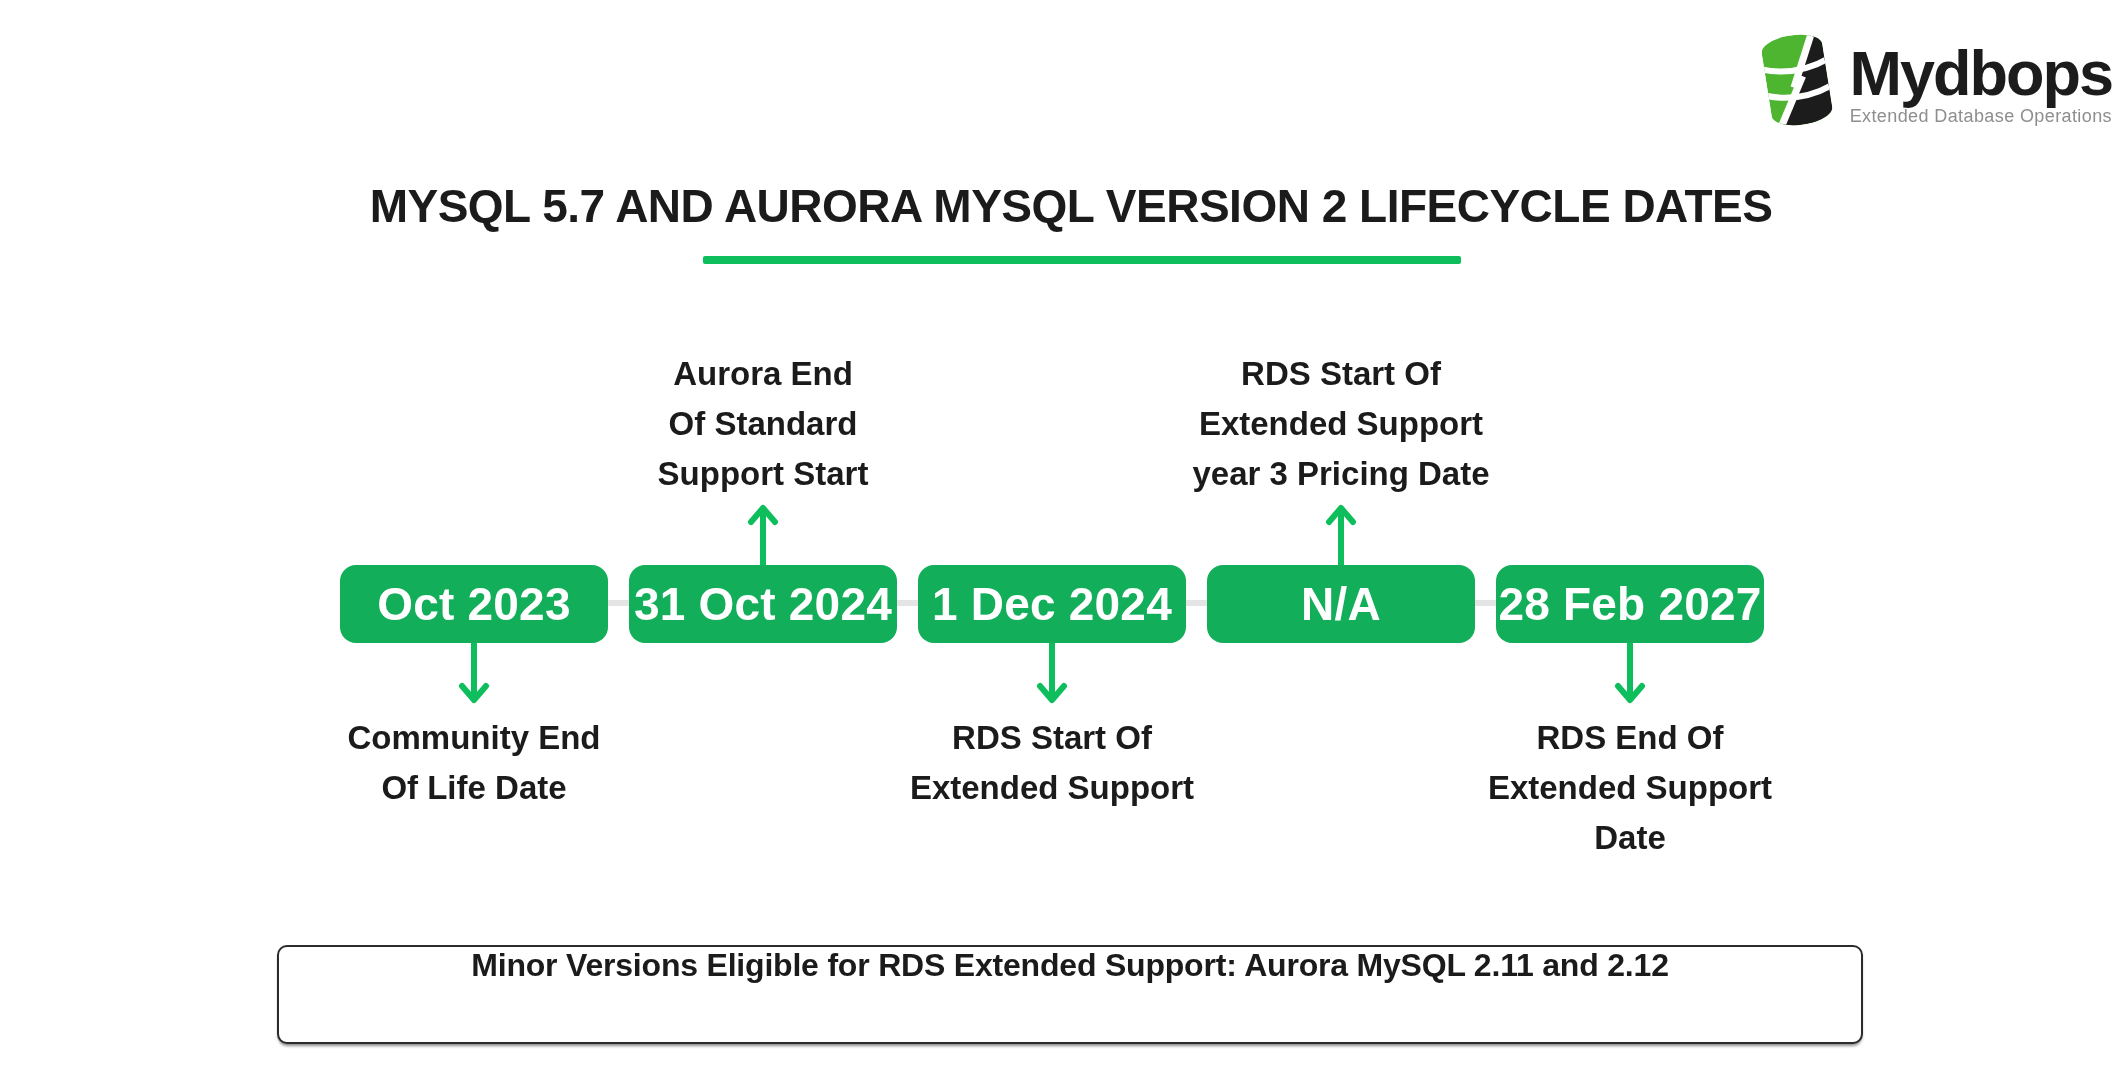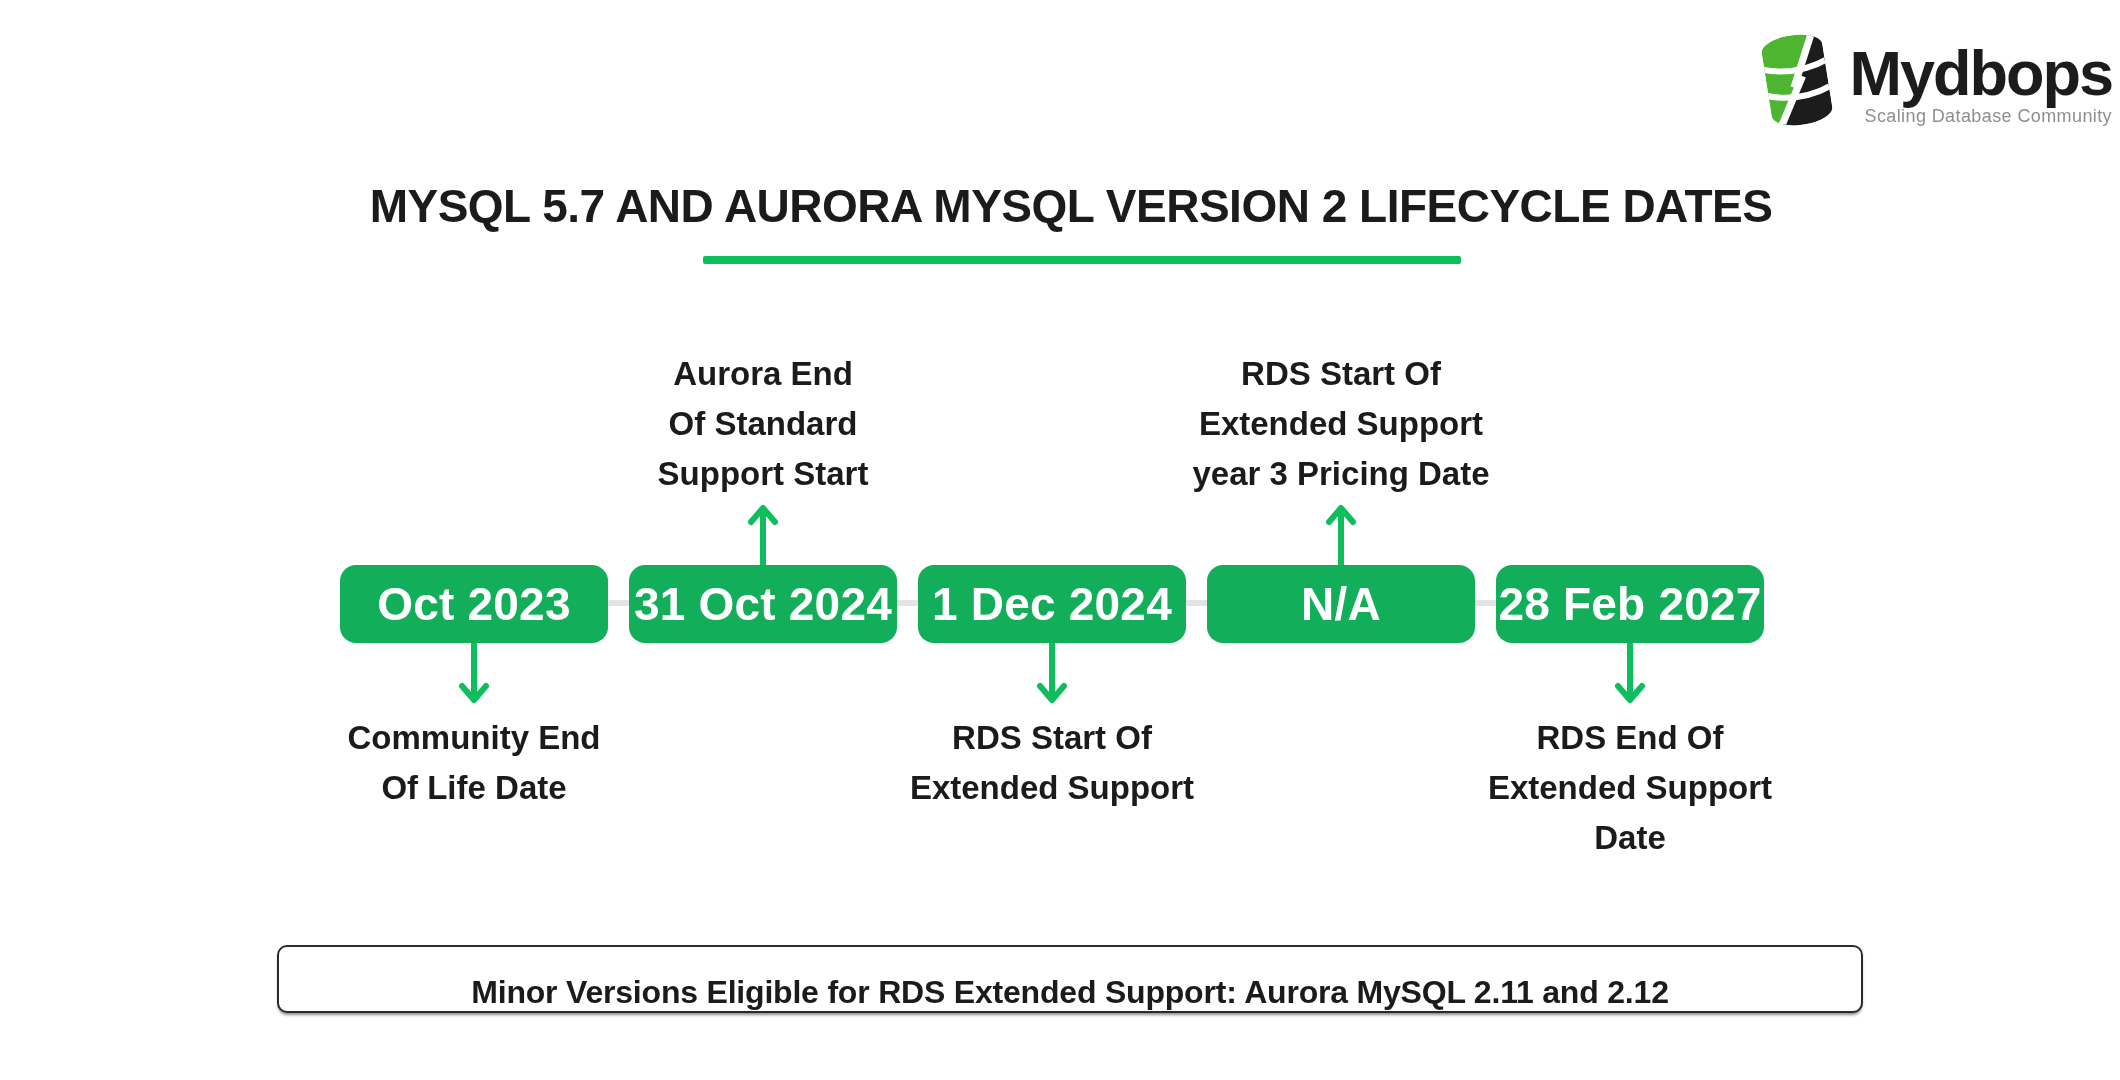--- a/index.html
+++ b/index.html
@@ -52,23 +52,23 @@
   .m-label{
     position:absolute;left:50%;transform:translateX(-50%);
     text-align:center;font-weight:700;font-size:33px;line-height:50px;
     white-space:nowrap;color:var(--text-dark,#1b1b1b);
   }
   .m-label.above{top:24px;}
   .m-label.below{top:388px;}
 
   
   .note-box{
-    position:absolute;top:945px;left:277px;width:1586px;height:68px;box-sizing:border-box;
+    position:absolute;top:945px;left:277px;width:1586px;height:99px;box-sizing:border-box;
     background:#ffffff;border:2px solid var(--note-border,#2b2b2b);border-radius:10px;
-    display:flex;align-items:flex-end;justify-content:center;
+    display:flex;align-items:flex-start;justify-content:center;
     box-shadow:0 3px 3px -1px rgba(0,0,0,.45);
   }
   .note-text{font-size:32px;font-weight:700;letter-spacing:-.2px;}
 </style>
 </head>
 <body>
 
 <div class="logo">
   <svg class="logo-icon" viewBox="0 0 74 94" aria-hidden="true">
     <defs>
@@ -80,21 +80,21 @@
       <rect x="-6" y="-4" width="86" height="102" fill="#4DB52F"></rect>
       <polygon points="58,-4 80,-4 80,98 6,98 34,50" fill="#1C1C1C"></polygon>
       <line x1="8" y1="96" x2="40" y2="44" stroke="#ffffff" stroke-width="7"></line>
       <line x1="30" y1="54" x2="58" y2="-2" stroke="#ffffff" stroke-width="7"></line>
       <path d="M0 31 Q34 44 68 31" stroke="#ffffff" stroke-width="6" fill="none"></path>
       <path d="M0 57 Q34 70 68 57" stroke="#ffffff" stroke-width="6" fill="none"></path>
     </g>
   </svg>
   <div class="logo-text">
     <div class="logo-name">Mydbops</div>
-    <div class="logo-tagline">Scaling Database Community</div>
+    <div class="logo-tagline">Extended Database Operations</div>
   </div>
 </div>
 
 <div class="title">MYSQL 5.7 AND AURORA MYSQL VERSION 2 LIFECYCLE DATES</div>
 <div class="title-underline"></div>
 
 <div class="timeline">
   <div class="connector"></div>
   <div class="cols">
 

